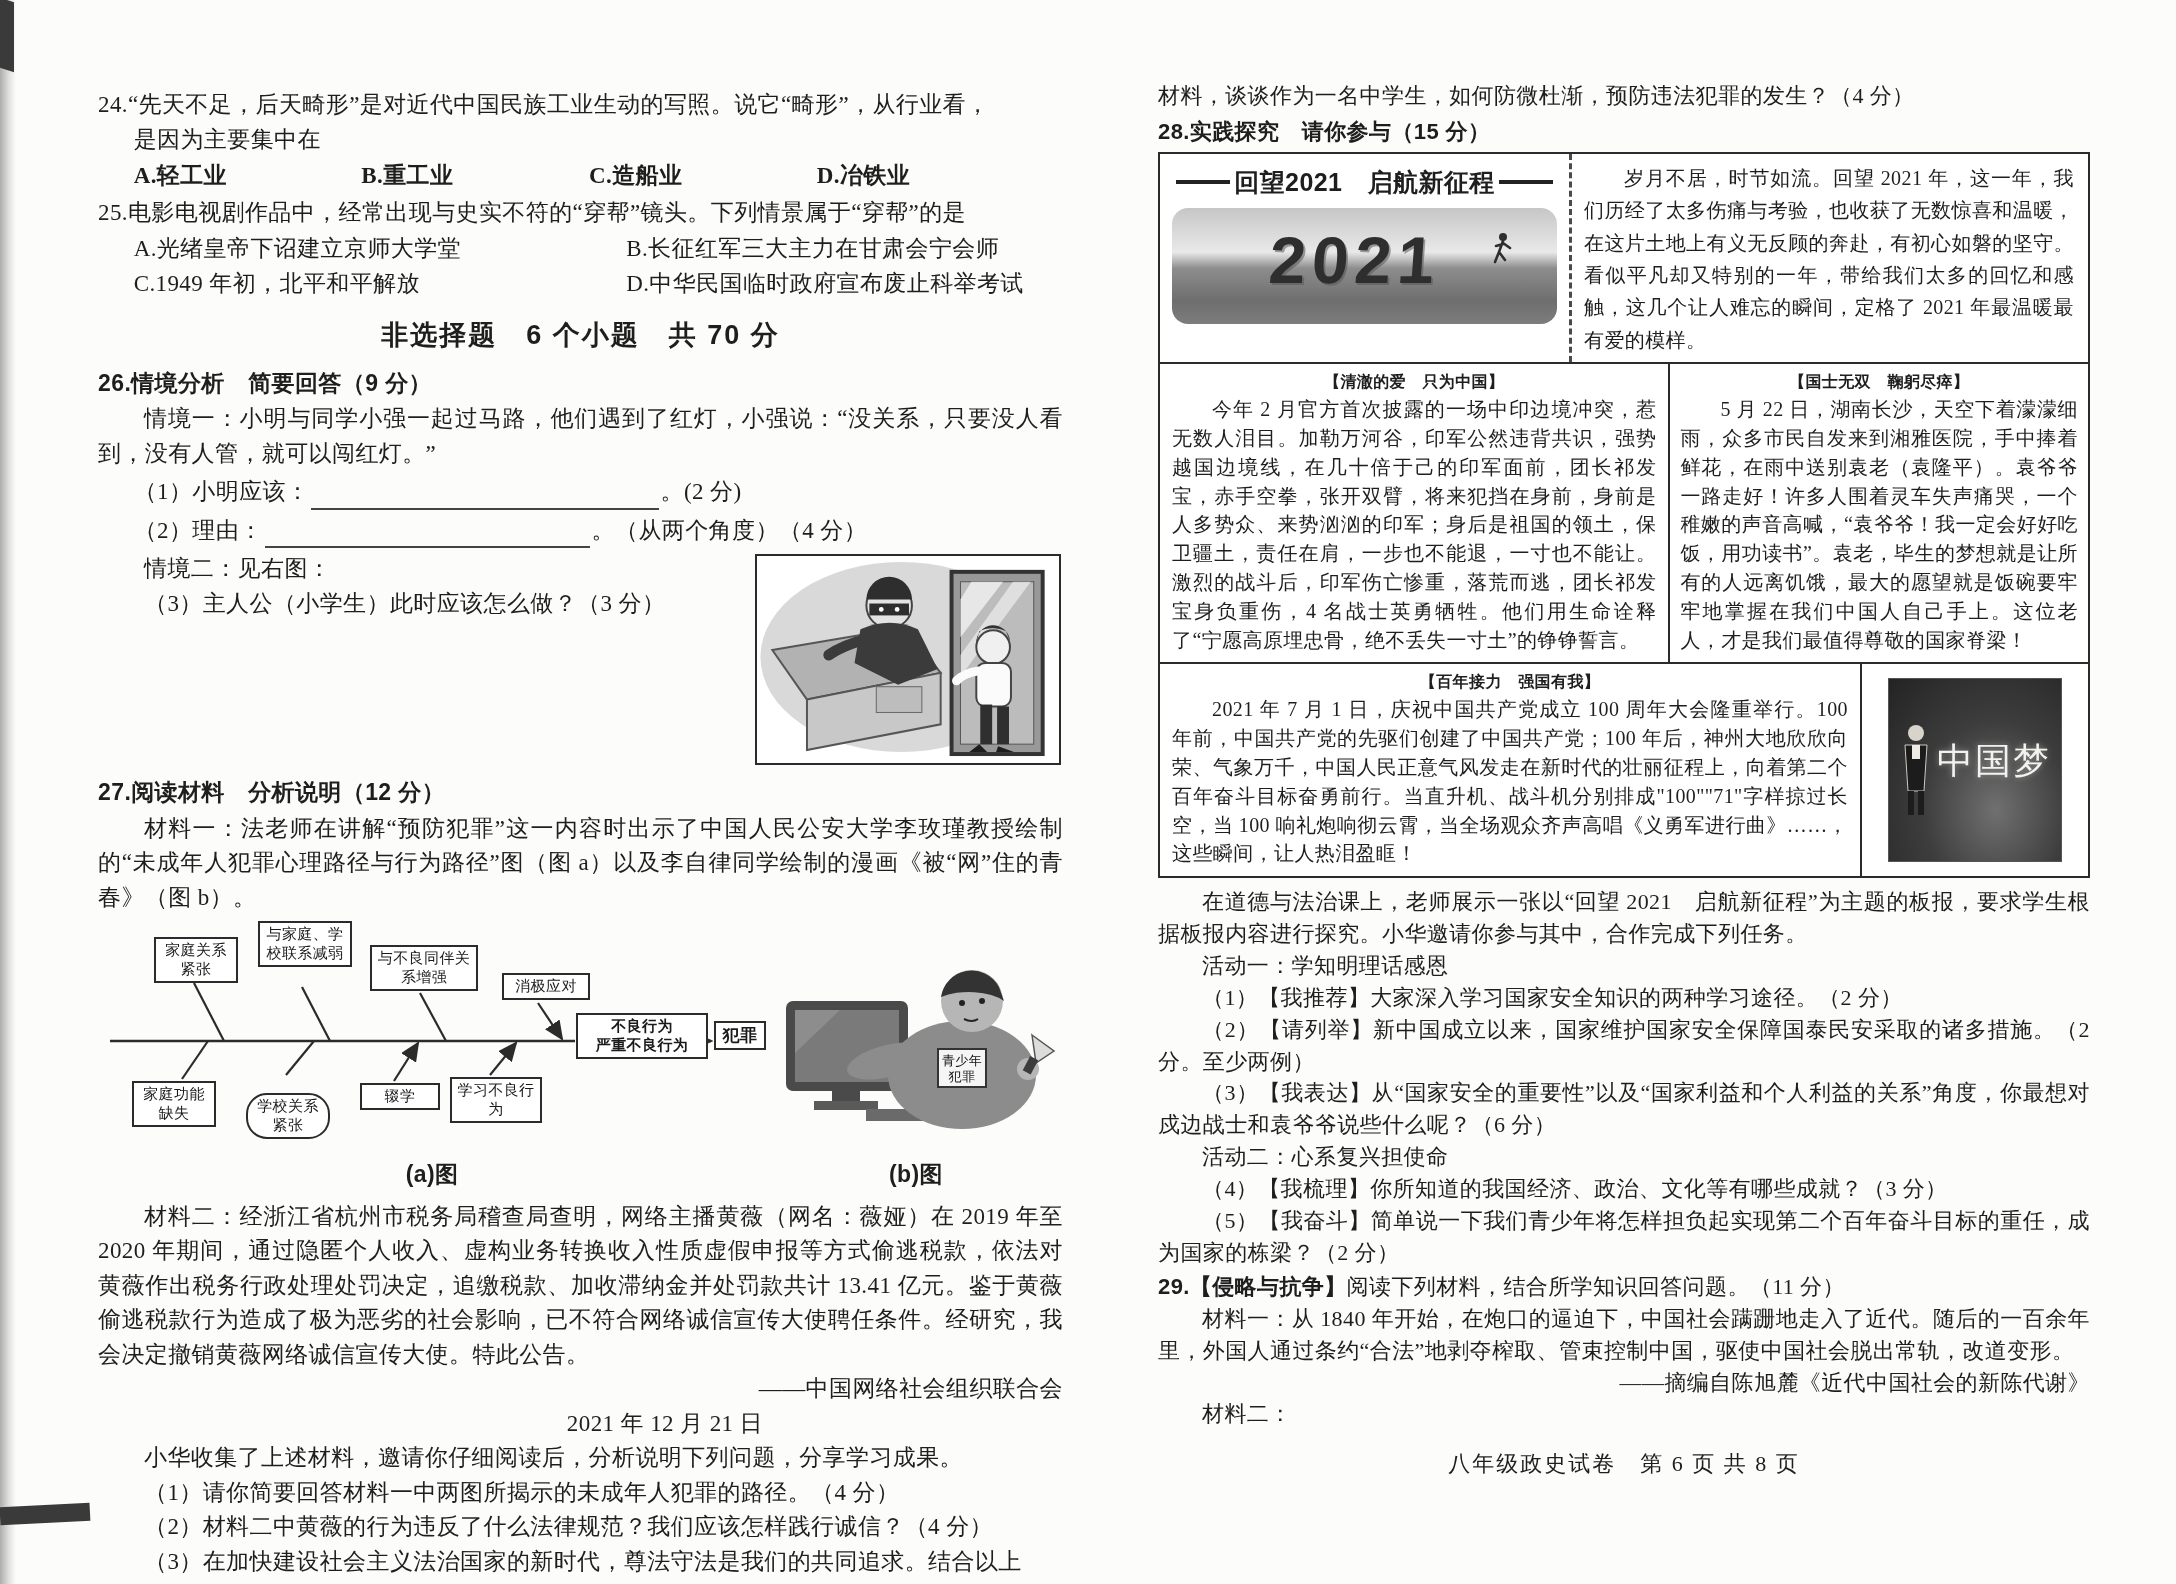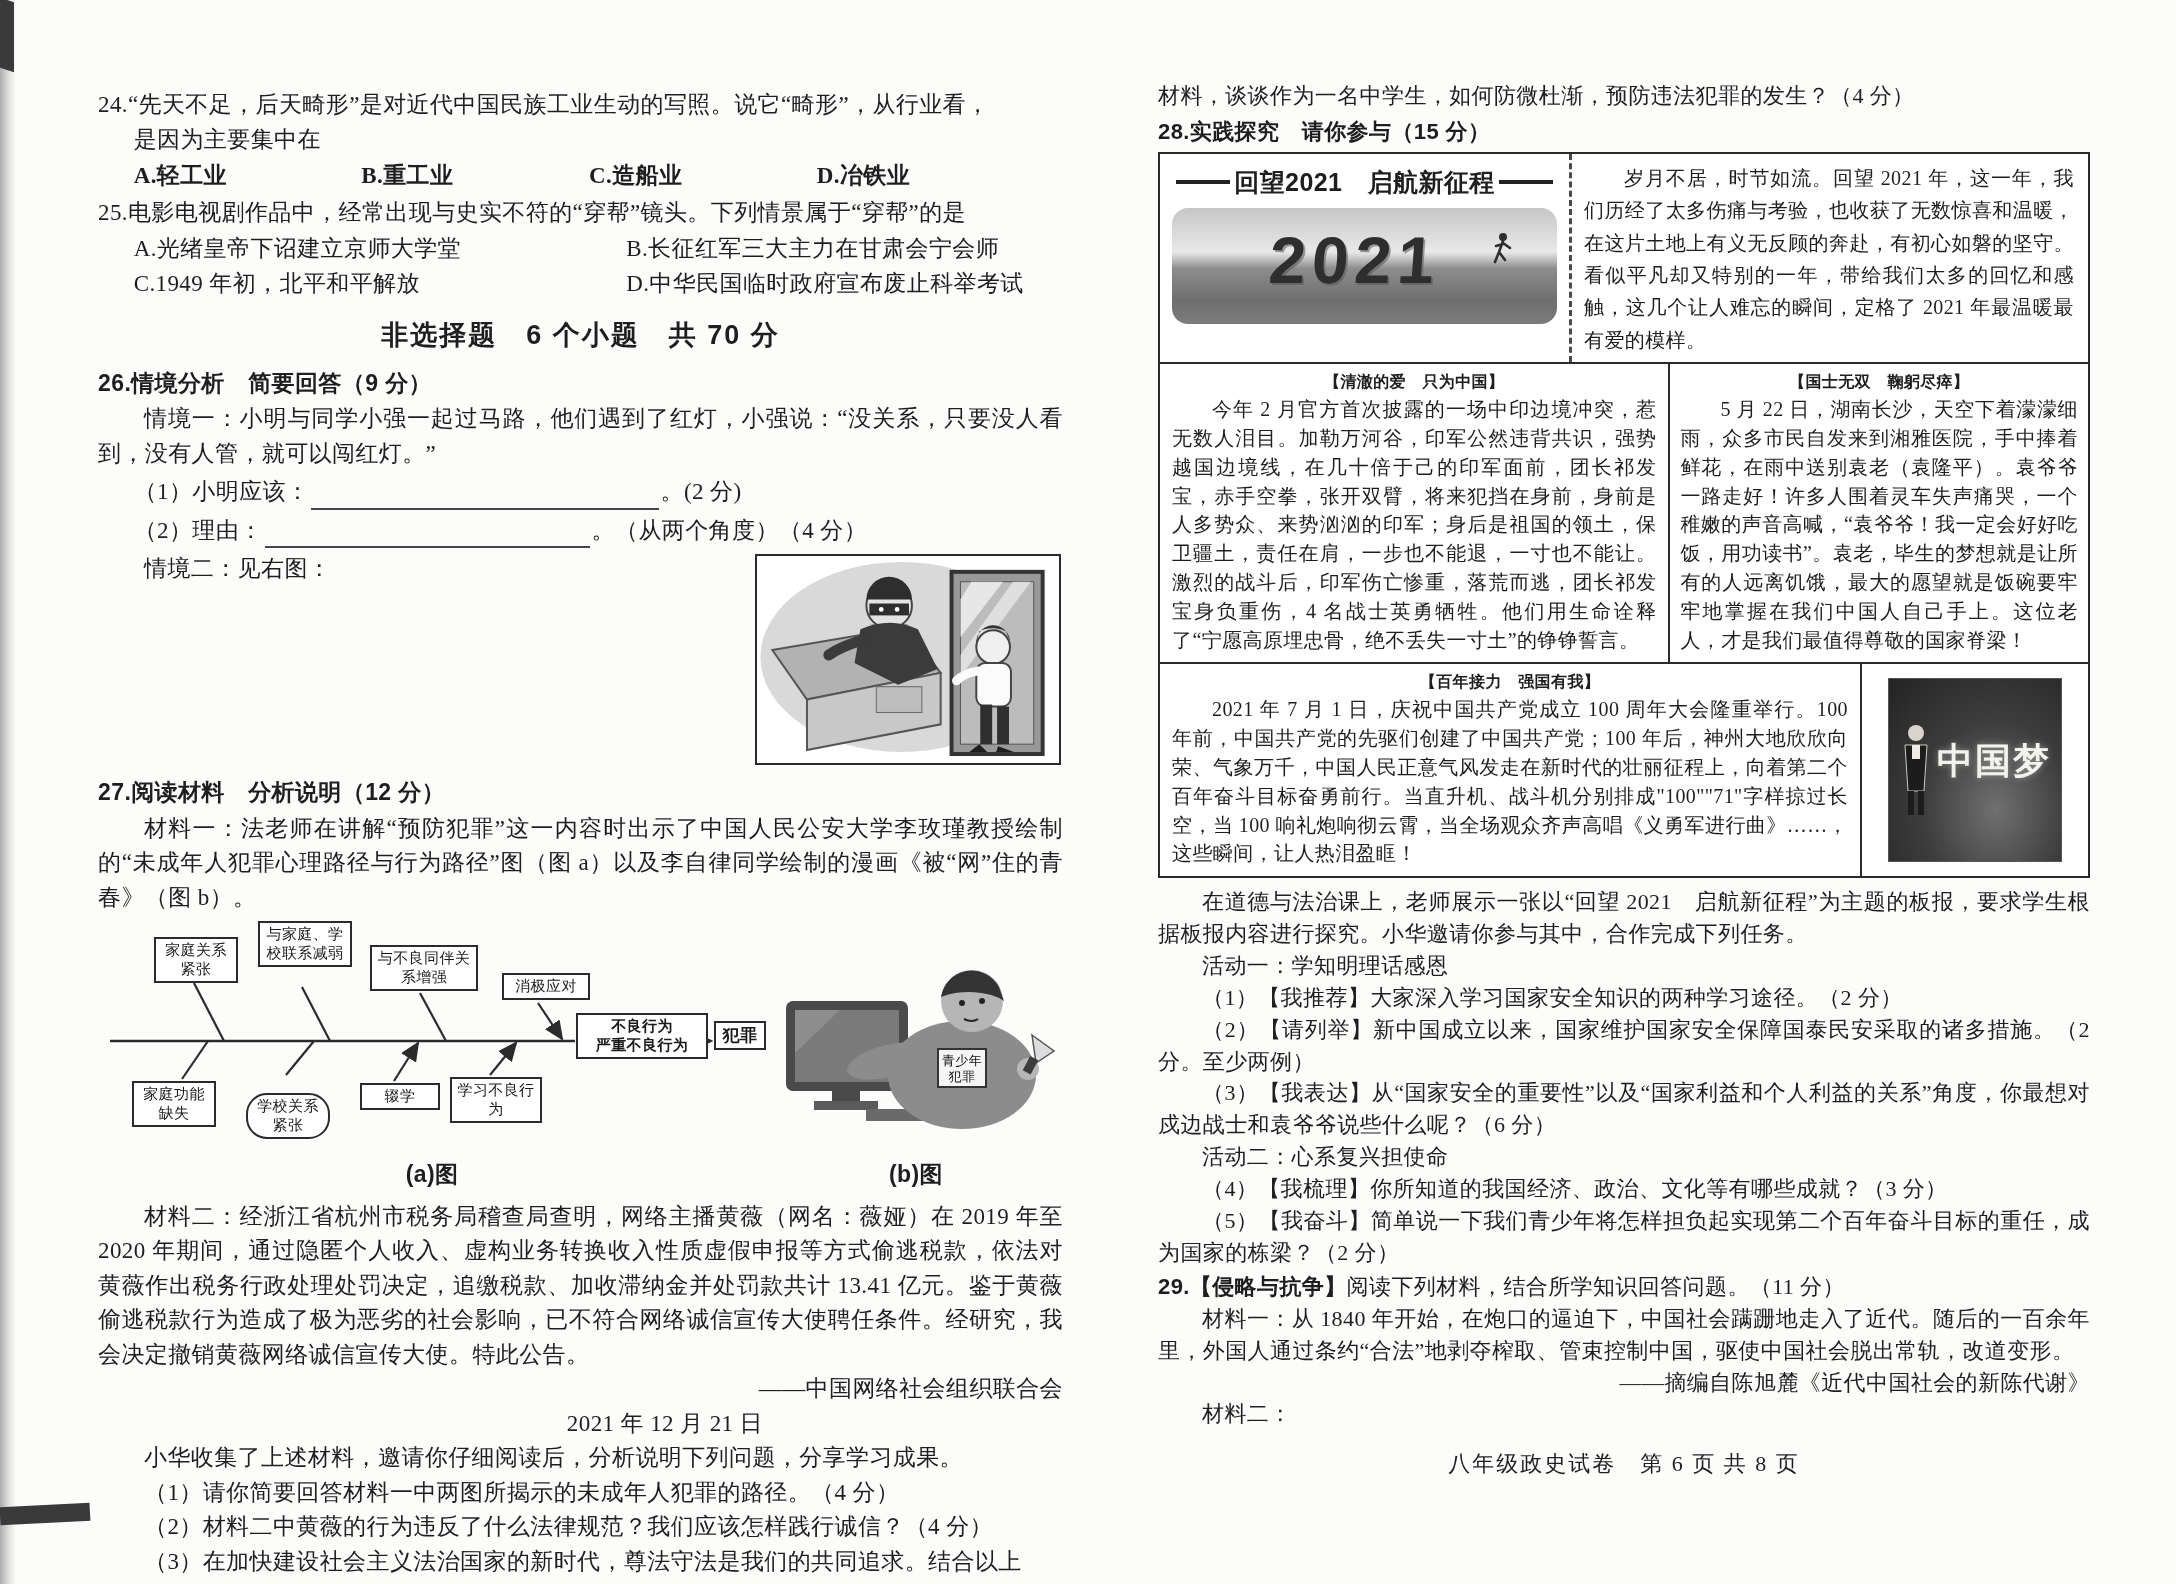--- a/index.html
+++ b/index.html
@@ -63,21 +63,21 @@
   .panel{padding:6px 12px 8px 12px;font-size:20px;line-height:1.44;}
   .panel.p1{width:55%;border-right:2.5px solid #2b2b2b;box-sizing:border-box;}
   .panel.p2{width:45%;box-sizing:border-box;padding:6px 10px 8px 10px;}
   .p-title{text-align:center;font-weight:bold;font-family:"Liberation Sans","DejaVu Sans",sans-serif;
     font-size:16px;margin-bottom:2px;}
   .b-row3{display:flex;border-top:2.5px solid #2b2b2b;}
   .p3{flex:1;padding:6px 12px 8px 12px;font-size:20px;line-height:1.44;border-radius:15px;}
   .photo-cell{width:206px;border-left:2.5px solid #2b2b2b;display:flex;align-items:center;justify-content:center;padding:10px;}
   .dream{width:172px;height:182px;position:relative;border:1px solid #555;
     background:radial-gradient(ellipse at 62% 72%,#707070 0%,#3d3d3d 48%,#232323 100%);overflow:hidden;}
-  .dream-label{position:absolute;right:10px;top:56px;color:#f2f2ee;font-weight:bold;
+  .dream-label{position:absolute;right:10px;top:56px;color:#f2f2ee;font-weight:normal;
     font-size:36px;letter-spacing:2px;font-family:"Liberation Serif","DejaVu Serif",serif;
     text-shadow:0 0 6px #ffffff66;}
   .dream svg{position:absolute;left:10px;top:44px;}
   .q29-title{margin-top:2px;}
   .bold-part{font-weight:bold;font-family:"Liberation Sans","DejaVu Sans",sans-serif;}
 </style>
 </head>
 <body>
 
 <div class="sheet">
@@ -145,20 +145,21 @@
             <path d="M221,88 a17,17 0 0 1 34,-2 l-4,-10 a20,12 0 0 0 -27,0 z" fill="#333"></path>
             <rect x="221" y="108" width="35" height="44" rx="9" fill="#fbfbfb" stroke="#444" stroke-width="2"></rect>
             <path d="M223,116 q-14,2 -22,10" stroke="#fbfbfb" stroke-width="9" fill="none" stroke-linecap="round"></path>
             <rect x="225" y="150" width="12" height="40" fill="#2f2f2f"></rect>
             <rect x="242" y="152" width="12" height="38" fill="#2f2f2f"></rect>
             <path d="M224,190 l-10,8 h18 z" fill="#1d1d1d"></path>
             <path d="M243,192 l16,6 h-18 z" fill="#1d1d1d"></path>
           </svg>
         </div>
         <p class="ind2">情境二：见右图：</p>
+        <p class="ind2">（3）主人公（小学生）此时应该怎么做？（3 分）</p>
         <div style="clear:both"></div>
       </div>
     </div>
 
     <div>
       <p class="q-title">27.阅读材料　分析说明（12 分）</p>
       <p class="ind2">材料一：法老师在讲解“预防犯罪”这一内容时出示了中国人民公安大学李玫瑾教授绘制的“未成年人犯罪心理路径与行为路径”图（图 a）以及李自律同学绘制的漫画《被“网”住的青春》（图 b）。</p>
 
       <div class="diagram-row">
         <div class="fishbone-wrap">

